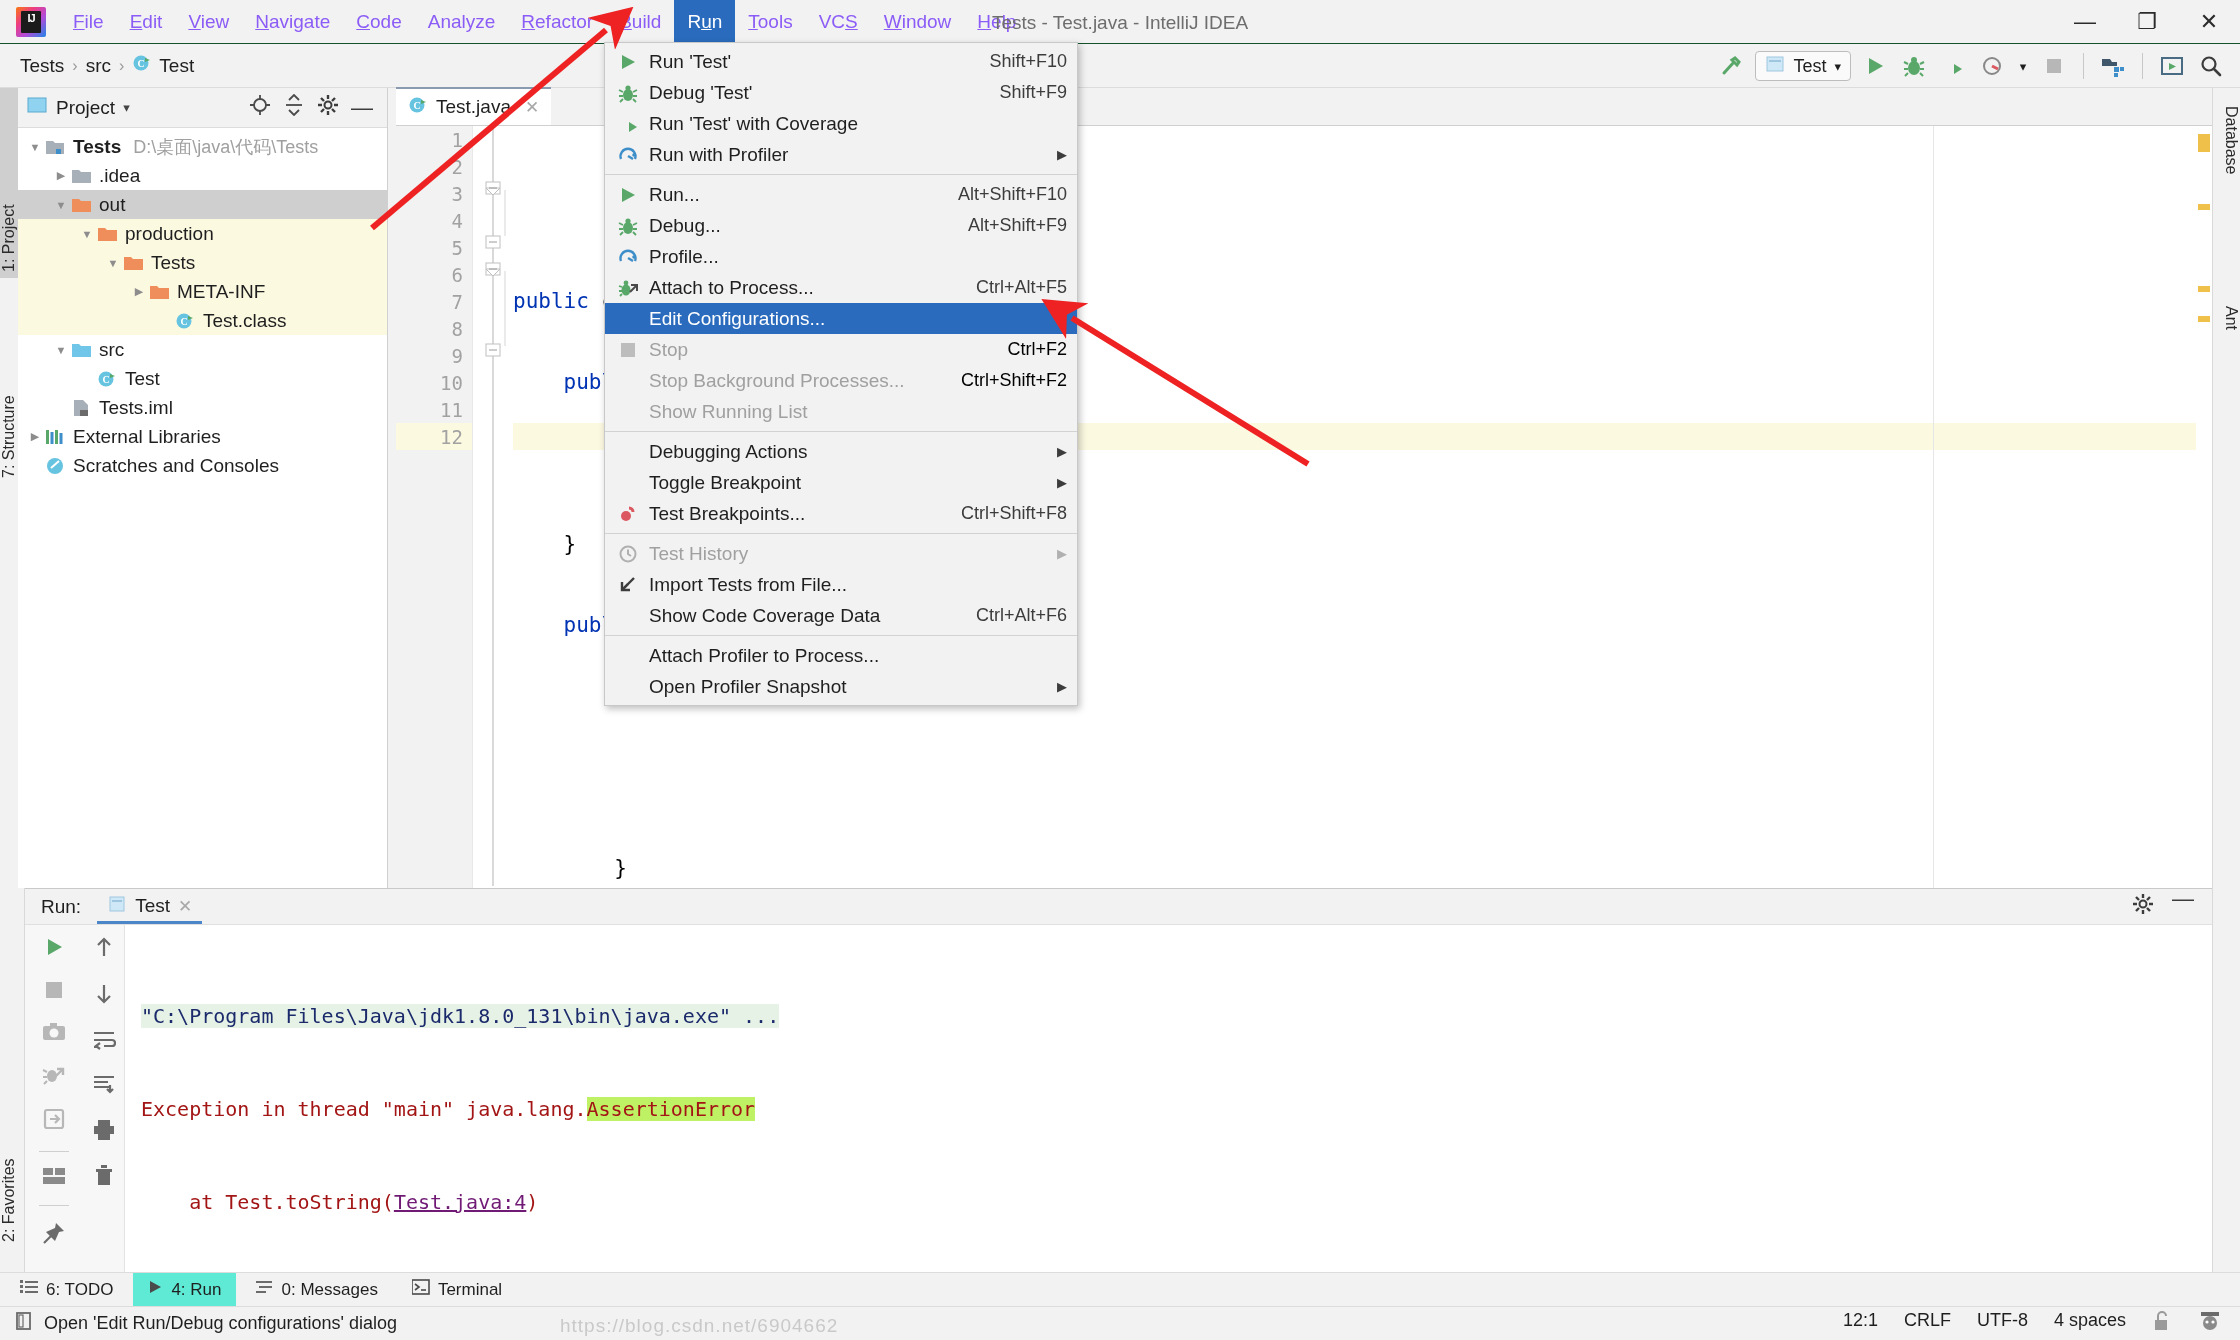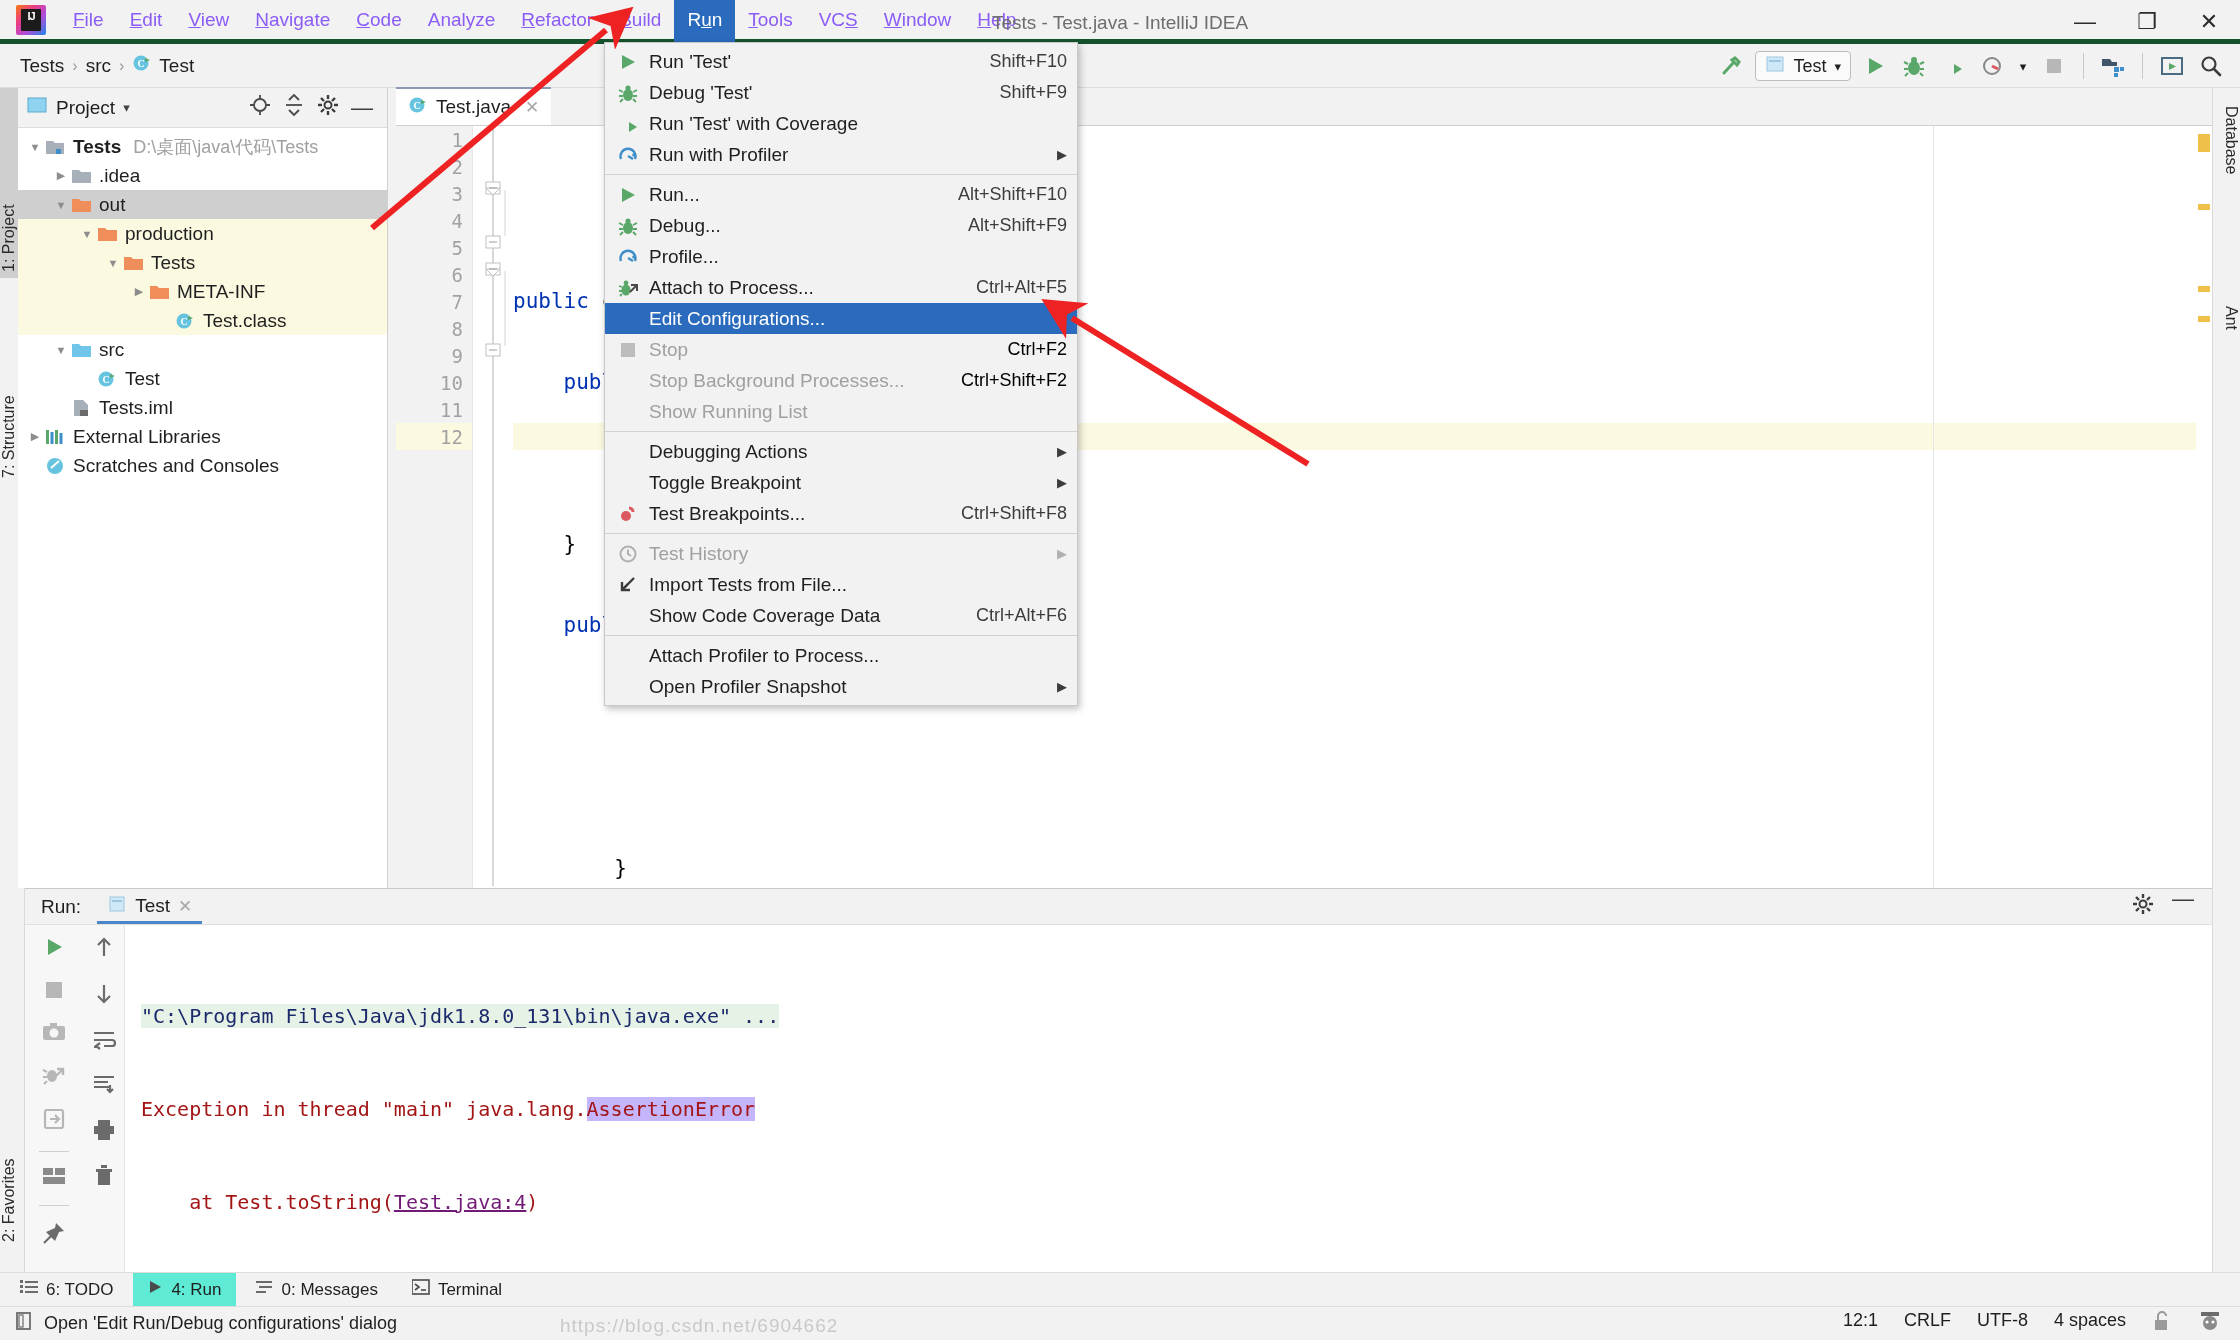--- a/index.html
+++ b/index.html
@@ -10,21 +10,21 @@
     background:#f2f2f2;
     color:#1f1f1f;
     -webkit-font-smoothing: antialiased;
   }
   .app { position:relative; width:2240px; height:1340px; background:#f2f2f2; }
 
   
   .titlebar {
     position:absolute; top:0; left:0; width:2240px; height:44px;
     background:#f2f2f2; display:flex; align-items:center;
-    border-bottom:5px solid #14532d;
+    border-bottom:1px solid #14532d;
   }
   .logo { width:30px; height:30px; margin-left:16px; margin-right:14px; position:relative; }
   .logo .sq { position:absolute; inset:0; background:linear-gradient(135deg,#f97a12 0%,#ed3d82 32%,#b24bd8 62%,#2086e8 100%); border-radius:2px;}
   .logo .inner { position:absolute; left:5px; top:4px; right:5px; bottom:4px; background:#1b1b1b; border-radius:1px; }
   .logo .ij { position:absolute; left:0; right:0; top:5px; text-align:center; color:#fff; font-size:11px; font-weight:bold; letter-spacing:-1px;}
   .menubar { display:flex; align-items:center; height:44px; }
   .menu-item {
     padding:0 13px; height:34px; line-height:34px; font-size:19px; color:#8b5cf6; cursor:default; white-space:nowrap;
   }
   .menu-item.active { background:#2a6bbd; color:#fff; height:44px; line-height:44px; }
@@ -144,21 +144,21 @@
   .runhdr-right { margin-left:auto; display:flex; gap:18px; padding-right:18px; }
   .runbody { position:absolute; left:0; right:0; top:36px; bottom:0; display:flex; background:#fff;}
   .runtools { width:58px; background:#f7f7f7; display:flex; flex-direction:column; align-items:center; padding-top:10px; gap:15px;}
   .runtools2 { width:42px; background:#f7f7f7; display:flex; flex-direction:column; align-items:center; padding-top:10px; gap:18px; border-right:1px solid #e3e3e3;}
   .console {
     flex:1; font-family:"DejaVu Sans Mono", monospace; font-size:20px; line-height:31px;
     padding:14px 0 0 16px; color:#1b2a6b; white-space:pre;
   }
   .c-cmd { background:#e6f2e6; display:inline; color:#1b2a6b;}
   .c-err { color:#a31515; }
-  .c-sel { background:#c4b5fd; }
+  .c-sel { background:#bef264; }
   .c-link { color:#701a75; text-decoration:underline; }
   .divline { width:30px; height:1px; background:#cfcfcf; }
 
   
   .bottombar {
     position:absolute; left:0; bottom:34px; width:2240px; height:34px; background:#f2f2f2;
     display:flex; align-items:center; border-top:1px solid #dcdcdc; font-size:17px;
   }
   .bbtab { display:flex; align-items:center; gap:8px; padding:4px 14px; margin-left:6px; height:34px;}
   .bbtab.sel { background:#5eead4; }

